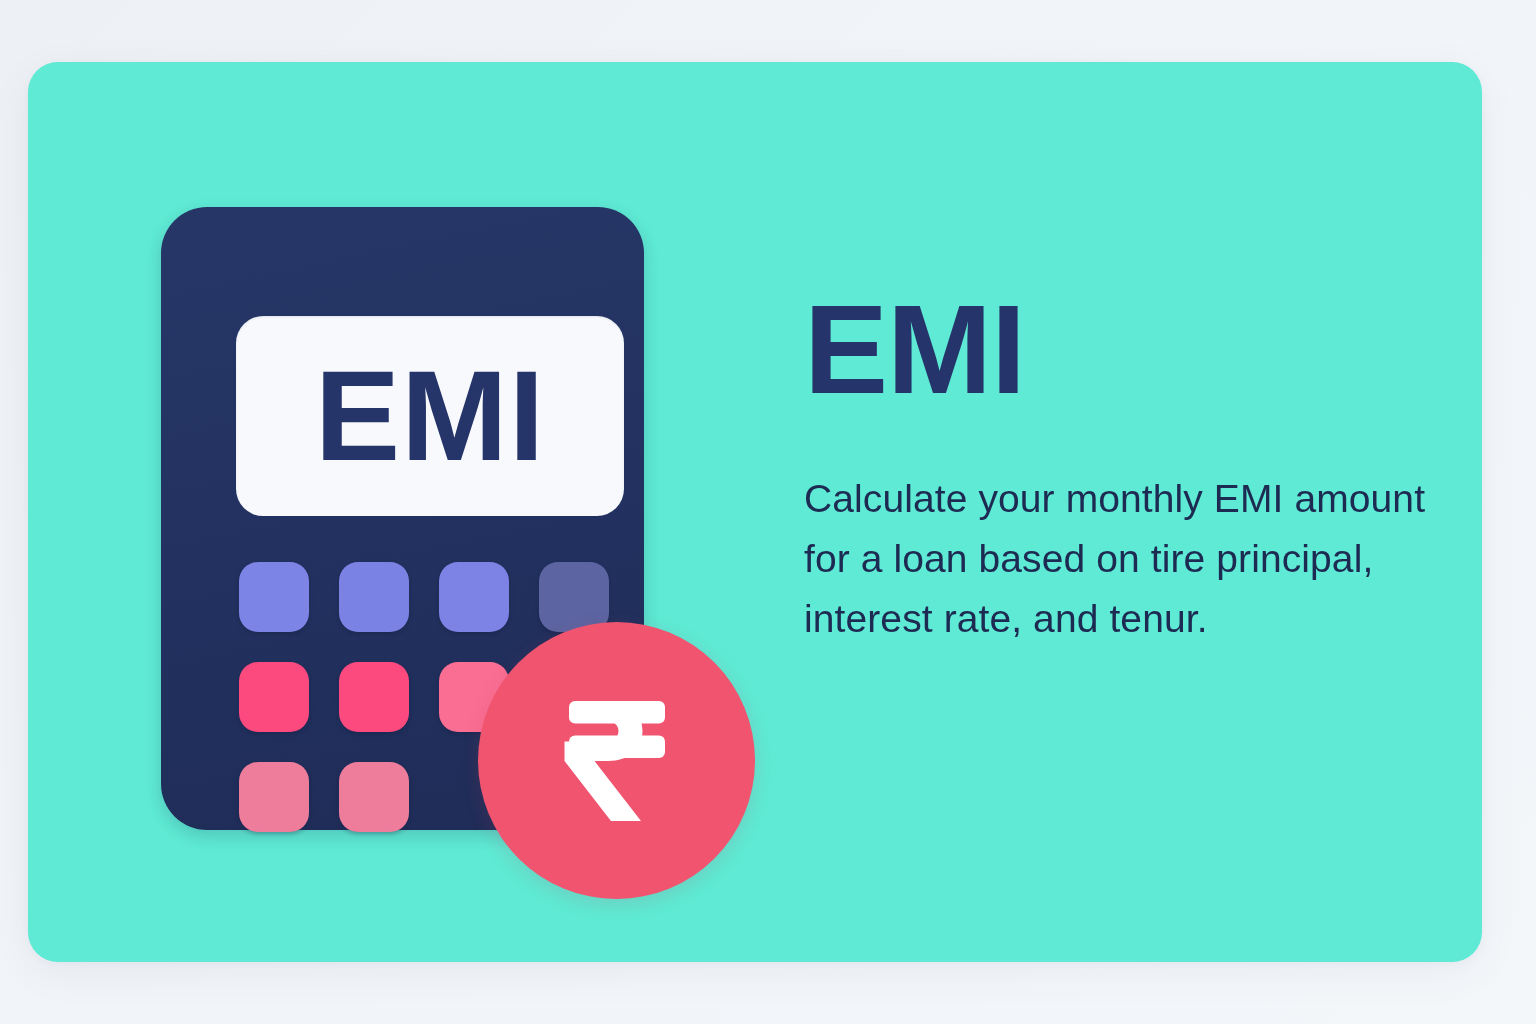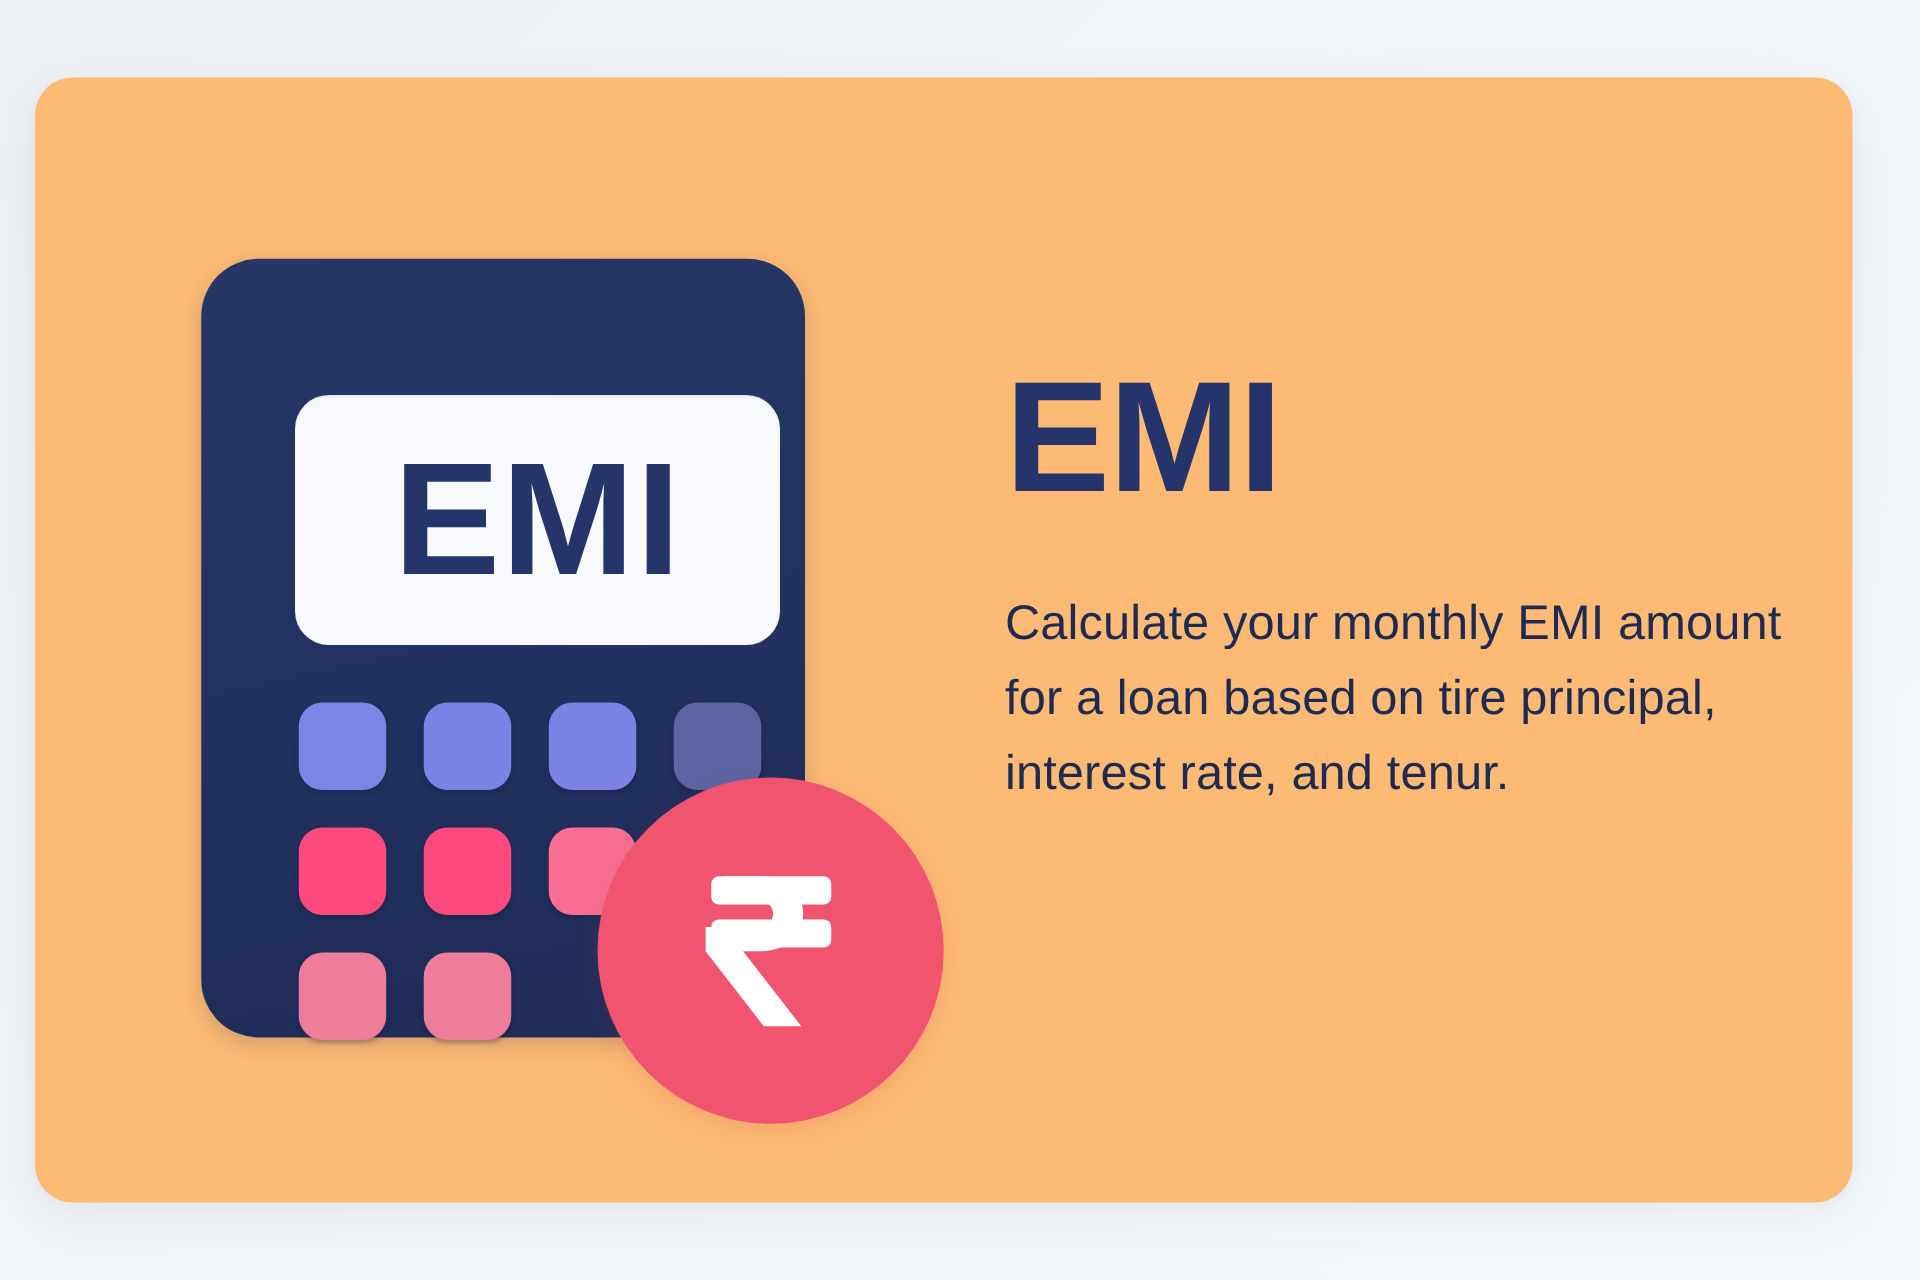--- a/index.html
+++ b/index.html
@@ -15,21 +15,21 @@
     -webkit-font-smoothing: antialiased;
   }
 
   
   .card {
     position: absolute;
     left: 28px;
     top: 62px;
     width: 1454px;
     height: 900px;
-    background: #fdba74;
+    background: #5eead4;
     border-radius: 30px;
     box-shadow: 0 10px 44px rgba(40, 55, 95, 0.055),
                 0 2px 10px rgba(40, 55, 95, 0.035);
   }
 
   
   .calc-art {
     position: absolute;
     left: 105px;
     top: 83px;

